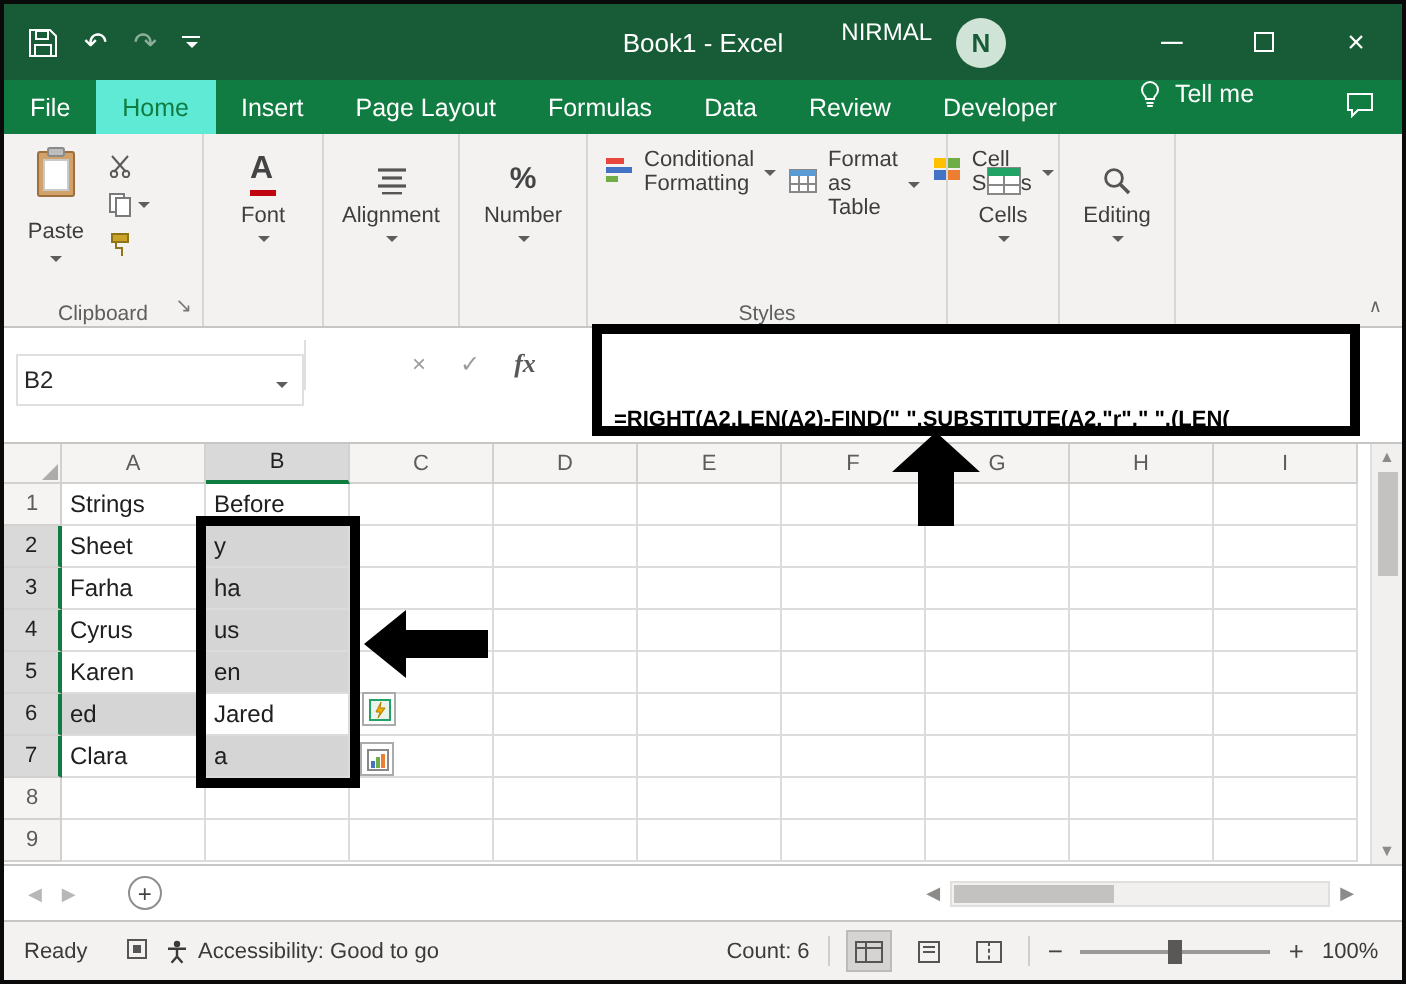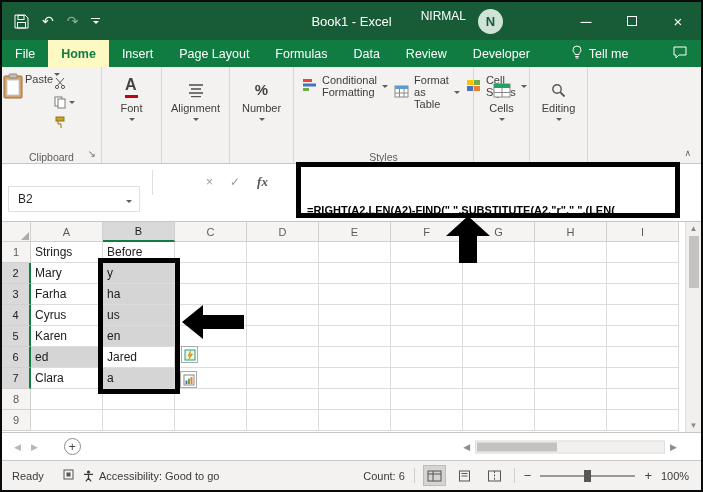--- a/index.html
+++ b/index.html
@@ -16,51 +16,51 @@
   .title-center{position:absolute;left:0;right:0;text-align:center;font-size:13px;pointer-events:none}
   .user-cluster{position:absolute;right:198px;display:flex;align-items:flex-start;gap:12px;font-size:12px}
   .avatar{width:25px;height:25px;border-radius:50%;background:#CFE3D6;color:#185C37;font-weight:bold;display:flex;align-items:center;justify-content:center;font-size:13px}
   .win-controls{position:absolute;right:0;top:0;height:100%;display:flex}
   .win-btn{width:46px;height:100%;display:flex;align-items:center;justify-content:center;font-size:15px;color:#fff}
   .max-box{width:10px;height:10px;border:1px solid #fff;display:inline-block}
 
   
   .tabrow{height:27px;background:#107C41;display:flex;align-items:stretch;color:#fff;font-size:12.5px;position:relative}
   .rtab{padding:0 13px;display:flex;align-items:center}
-  .rtab.active{background:#fef9c3;color:#107C41;font-weight:bold}
-  .tellme{display:flex;align-items:center;gap:6px;margin-left:28px}
+  .rtab.active{background:#5eead4;color:#107C41;font-weight:normal}
+  .tellme{display:flex;align-items:flex-start;gap:6px;margin-left:28px}
   .comment-btn{position:absolute;right:14px;top:0;height:100%;display:flex;align-items:center}
 
   
   .ribbon{height:97px;background:#F3F2F1;border-bottom:1px solid #C8C6C4;display:flex;position:relative;color:#3E3D3B}
   .rgroup{position:relative;height:100%;border-right:1px solid #D8D6D3}
   .g-clipboard{width:100px}.g-font{width:60px}.g-align{width:68px}.g-number{width:64px}
   .g-styles{width:180px}.g-cells{width:56px}.g-edit{width:58px}
   .caret{display:inline-block;width:0;height:0;border-left:3px solid transparent;border-right:3px solid transparent;border-top:3.5px solid #5F5D5B}
   .caret.white{border-top-color:#fff}
   .big-btn{display:flex;flex-direction:column;align-items:center;padding-top:7px;gap:4px;height:100%}
   .big-icon{height:24px;display:flex;align-items:flex-end;justify-content:center}
   .big-label{font-size:11px}
   .font-a{font-size:16px;font-weight:bold;color:#444;line-height:14px}
   .font-bar{display:block;width:13px;height:3px;background:#C00510;margin:1px auto 0}
   .pct{font-size:15px;color:#444;font-weight:bold}
   .clip-top{display:flex;padding-top:6px}
-  .paste-btn{display:flex;flex-direction:row;align-items:flex-start;gap:1px;width:52px}
+  .paste-btn{display:flex;flex-direction:column;align-items:center;gap:6px;width:52px}
   .paste-label{font-size:11px}
   .clip-small{display:flex;flex-direction:column;gap:7px;padding-top:3px}
   .small-btn{display:flex;align-items:center;gap:3px;height:13px}
   .rgroup-label{position:absolute;bottom:0;left:0;right:0;text-align:center;font-size:10.5px;color:#605E5C}
   .launcher{position:absolute;right:5px;bottom:4px;font-size:10px;color:#777;line-height:10px}
   .styles-rows{display:flex;flex-direction:row;padding:7px 0 0 8px;gap:6px;align-items:flex-start}
   .styles-row{display:flex;align-items:center;gap:5px;font-size:11px}
   .ribbon-collapse{position:absolute;right:10px;bottom:5px;font-size:9px;color:#666}
 
   
   .fstrip{height:58px;background:#fff;border-bottom:1px solid #C8C6C4;position:relative;font-size:12px}
-  .namebox{position:absolute;left:6px;top:22px;width:132px;height:26px;border:1px solid #E1DFDD;display:flex;align-items:center;padding-left:9px;color:#262626}
+  .namebox{position:absolute;left:6px;top:13px;width:144px;height:26px;border:1px solid #E1DFDD;display:flex;align-items:center;padding-left:3px;color:#262626}
   .nb-dd{margin-left:auto;padding:0 7px}
   .fdivider{position:absolute;left:150px;top:6px;bottom:26px;width:1px;background:#E1DFDD}
   .fx-cluster{position:absolute;left:204px;top:10px;display:flex;gap:17px;align-items:center;color:#9E9C9A}
   .fbtn{font-size:12px}
   .fx{font-family:"Liberation Serif",serif;font-style:italic;font-weight:bold;color:#5A5857;font-size:13px}
   .fcontent{position:absolute;left:285px;right:3px;top:4px;bottom:2px;padding:5px 4px 0 20px;font-weight:bold;font-size:11px;line-height:15px;color:#000;white-space:pre;overflow:hidden}
 
   
   .grid-area{position:relative;height:210px;background:#fff;overflow:hidden}
   .sheet-grid{position:absolute;left:0;top:0;display:grid;grid-template-columns:29px repeat(9,72px);grid-template-rows:20px repeat(9,21px)}
@@ -350,21 +350,21 @@
         <div class="cell">Strings</div>
         <div class="cell">Before</div>
         <div class="cell"></div>
         <div class="cell"></div>
         <div class="cell"></div>
         <div class="cell"></div>
         <div class="cell"></div>
         <div class="cell"></div>
         <div class="cell"></div>
         <div class="hcell rowhdr sel-row">2</div>
-        <div class="cell">Mary</div>
+        <div class="cell">Sheet</div>
         <div class="cell sel-cell">y</div>
         <div class="cell"></div>
         <div class="cell"></div>
         <div class="cell"></div>
         <div class="cell"></div>
         <div class="cell"></div>
         <div class="cell"></div>
         <div class="cell"></div>
         <div class="hcell rowhdr sel-row">3</div>
         <div class="cell">Farha</div>

